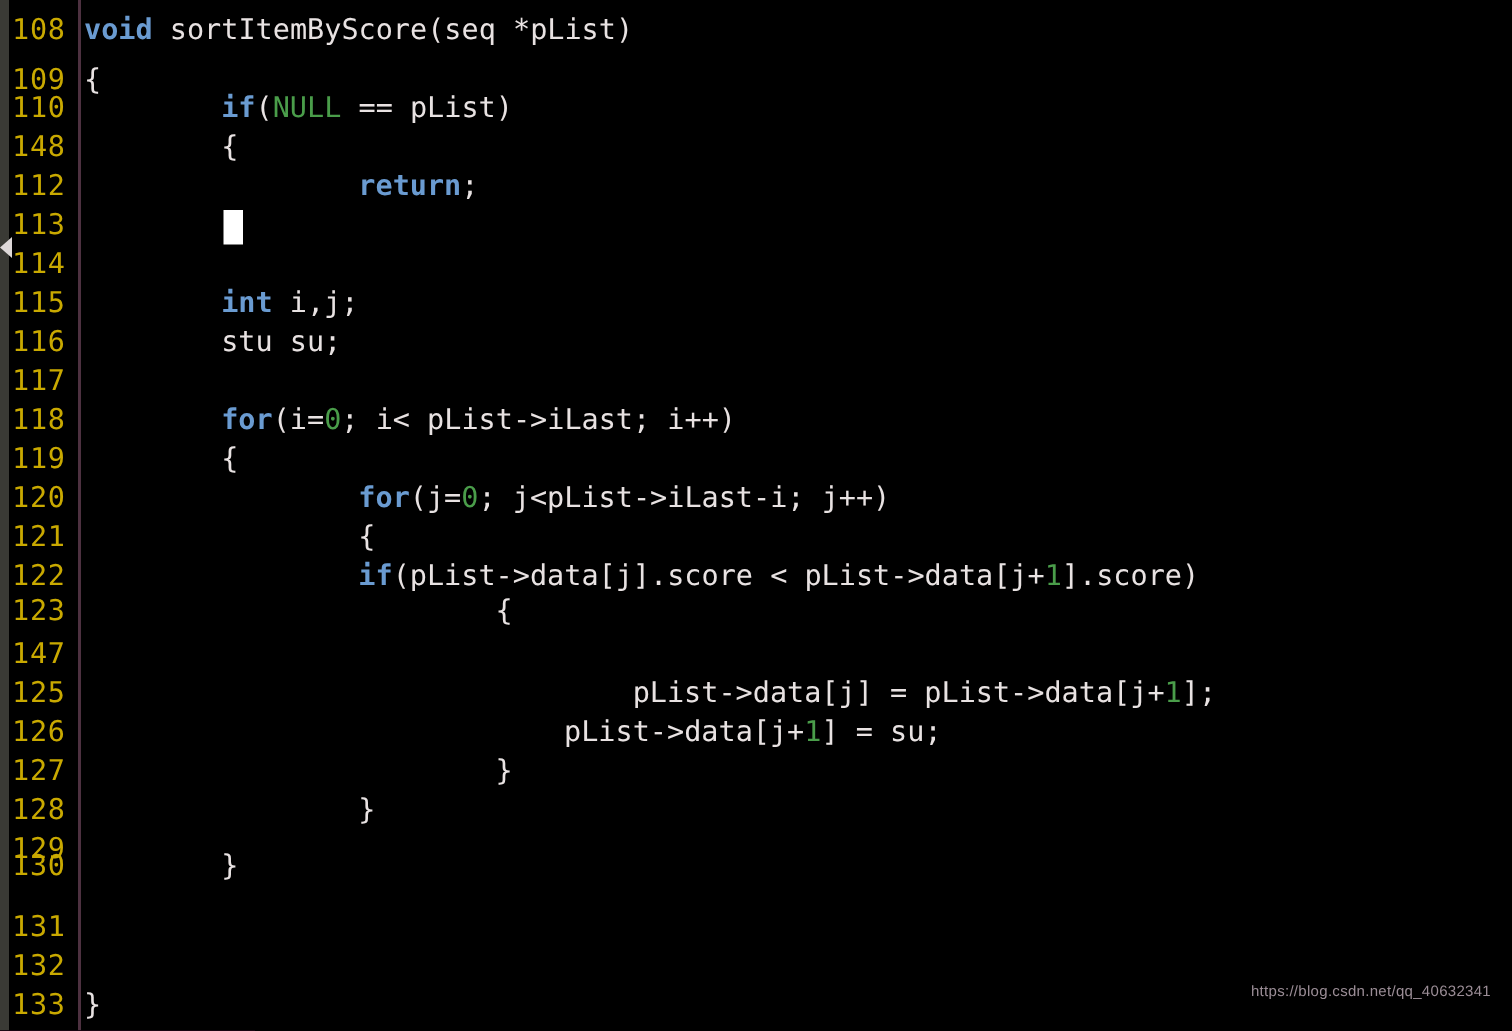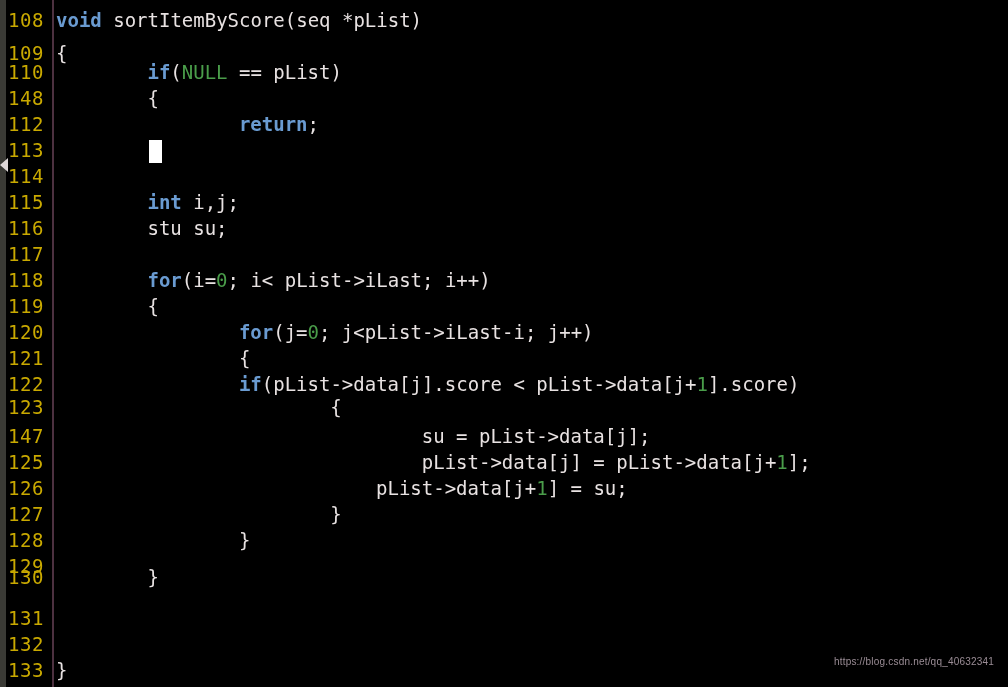--- a/index.html
+++ b/index.html
@@ -138,21 +138,21 @@
       <div class="line" style="position: absolute; left: 0px; top: 163px; width: 1008px;"><span class="lnum">114</span><span class="code" style="left: 56px;"></span></div>
       <div class="line" style="position: absolute; left: 0px; top: 189px; width: 1008px;"><span class="lnum">115</span><span class="code" style="left: 147.44px;"><span class="kw">int</span><span class="id"> i,j;</span></span></div>
       <div class="line" style="position: absolute; left: 0px; top: 215px; width: 1008px;"><span class="lnum">116</span><span class="code" style="left: 147.44px;"><span class="id">stu su;</span></span></div>
       <div class="line" style="position: absolute; left: 0px; top: 241px; width: 1008px;"><span class="lnum">117</span><span class="code" style="left: 56px;"></span></div>
       <div class="line" style="position: absolute; left: 0px; top: 267px; width: 1008px;"><span class="lnum">118</span><span class="code" style="left: 147.44px;"><span class="kw">for</span><span class="id">(i=</span><span class="num">0</span><span class="id">; i&lt; pList-&gt;iLast; i++)</span></span></div>
       <div class="line" style="position: absolute; left: 0px; top: 293px; width: 1008px;"><span class="lnum">119</span><span class="code" style="left: 147.44px;"><span class="id">{</span></span></div>
       <div class="line" style="position: absolute; left: 0px; top: 319px; width: 1008px;"><span class="lnum">120</span><span class="code" style="left: 238.88px;"><span class="kw">for</span><span class="id">(j=</span><span class="num">0</span><span class="id">; j&lt;pList-&gt;iLast-i; j++)</span></span></div>
       <div class="line" style="position: absolute; left: 0px; top: 345px; width: 1008px;"><span class="lnum">121</span><span class="code" style="left: 238.88px;"><span class="id">{</span></span></div>
       <div class="line" style="position: absolute; left: 0px; top: 371px; width: 1008px;"><span class="lnum">122</span><span class="code" style="left: 238.88px;"><span class="kw">if</span><span class="id">(pList-&gt;data[j].score &lt; pList-&gt;data[j+</span><span class="num">1</span><span class="id">].score)</span></span></div>
       <div class="line" style="position: absolute; left: 0px; top: 394px; width: 1008px;"><span class="lnum">123</span><span class="code" style="left: 330.32px;"><span class="id">{</span></span></div>
-      <div class="line" style="position: absolute; left: 0px; top: 423px; width: 1008px;"><span class="lnum">147</span><span class="code" style="left: 421.76px;"><span class="id">su = pList-&gt;data[j];</span></span></div>
+      <div class="line" style="position: absolute; left: 0px; top: 423px; width: 1008px;"><span class="lnum">147</span></div>
       <div class="line" style="position: absolute; left: 0px; top: 449px; width: 1008px;"><span class="lnum">125</span><span class="code" style="left: 421.76px;"><span class="id">pList-&gt;data[j] = pList-&gt;data[j+</span><span class="num">1</span><span class="id">];</span></span></div>
       <div class="line" style="position: absolute; left: 0px; top: 475px; width: 1008px;"><span class="lnum">126</span><span class="code" style="left: 376.04px;"><span class="id">pList-&gt;data[j+</span><span class="num">1</span><span class="id">] = su;</span></span></div>
       <div class="line" style="position: absolute; left: 0px; top: 501px; width: 884px;"><span class="lnum">127</span><span class="code" style="left: 330.32px;"><span class="id">}</span></span></div>
       <div class="line" style="position: absolute; left: 0px; top: 527px; width: 1008px;"><span class="lnum">128</span><span class="code" style="left: 238.88px;"><span class="id">}</span></span></div>
       <div class="line" style="position: absolute; left: 0px; top: 553px; width: 1008px;"><span class="lnum">129</span><span class="code" style="left: 56px;"></span></div>
       <div class="line" style="position: absolute; left: 0px; top: 564px; width: 885px;"><span class="lnum">130</span><span class="code" style="left: 147.44px;"><span class="id">}</span></span></div>
       <div class="line" style="position: absolute; left: 0px; top: 605px; width: 1008px;"><span class="lnum">131</span><span class="code" style="left: 56px;"></span></div>
       <div class="line" style="position: absolute; left: 0px; top: 631px; width: 1008px;"><span class="lnum">132</span><span class="code" style="left: 56px;"></span></div>
       <div class="line" style="position: absolute; left: 0px; top: 657px; width: 800px;"><span class="lnum">133</span><span class="code" style="left: 56px;"><span class="id">}</span></span></div>
     </div>

